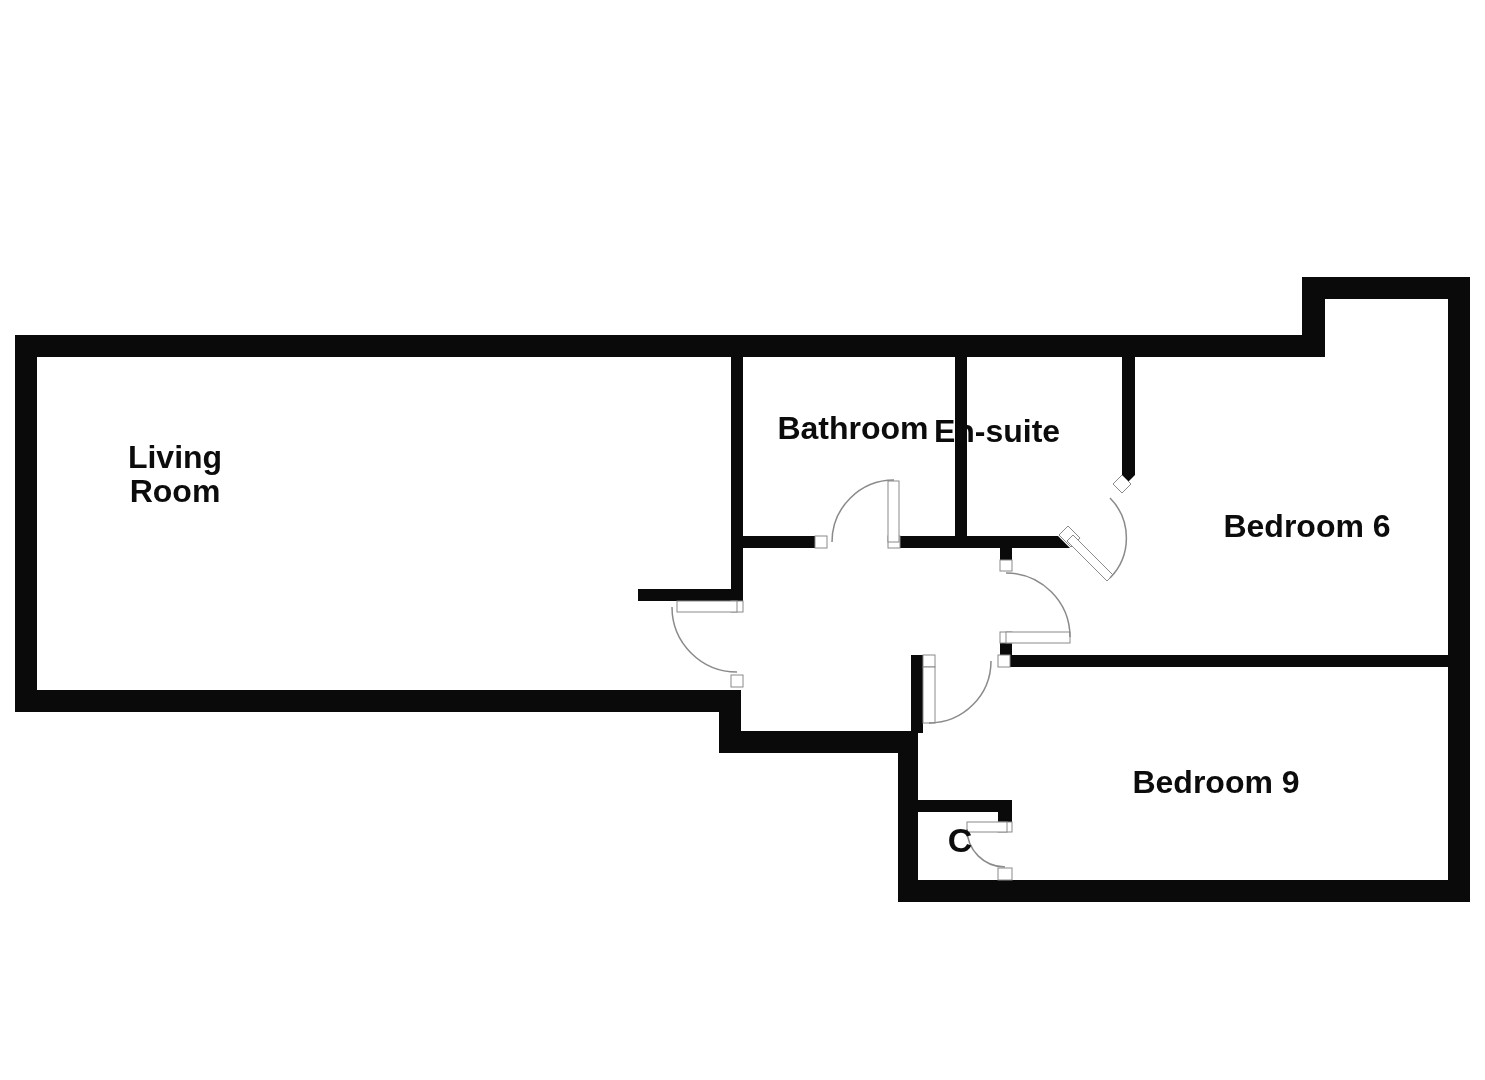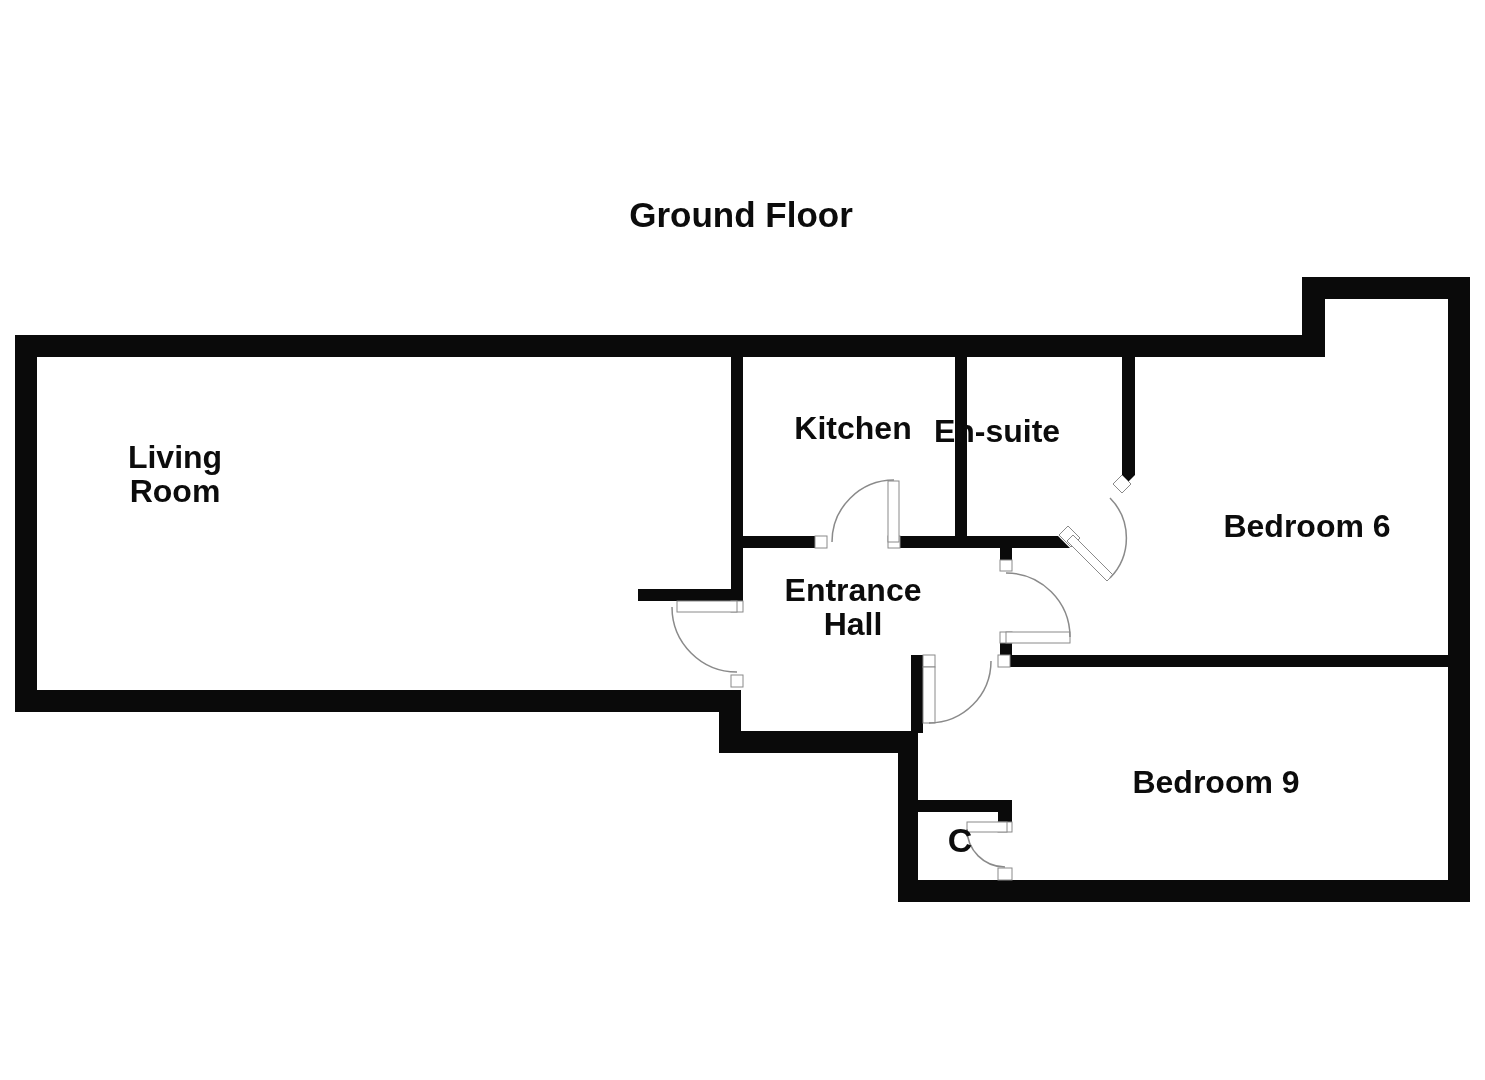--- a/index.html
+++ b/index.html
@@ -107,32 +107,29 @@
     <g>
       <rect class="leaf" x="967" y="822" width="40" height="10"></rect>
       <path class="arc" d="M 967,829 A 38,38 0 0 0 1005,867"></path>
     </g>
     <g>
       <polygon class="leaf" points="1073,535 1113,575 1107,581 1067,541"></polygon>
       <path class="arc" d="M 1110,578 A 57,57 0 0 0 1110,498"></path>
     </g>
   </svg>
 
-  <div class="floor-title" style="left:741px;top:215px">Ground Floor</div>
 
   <div class="room-label" style="left:175px;top:474px">Living
 Room</div>
 
 
-  <div class="room-label" style="left:853px;top:428px">Kitchen</div>
+  <div class="room-label" style="left:853px;top:428px">Bathroom</div>
 
   <div class="room-label" style="left:997px;top:431px">En-suite</div>
 
   <div class="room-label" style="left:1307px;top:526px">Bedroom 6</div>
 
-  <div class="room-label" style="left:853px;top:607px">Entrance
-Hall</div>
 
   <div class="room-label" style="left:1216px;top:782px">Bedroom 9</div>
 
   <div class="room-label" style="left:960px;top:840px;font-size:34px">C</div>
 
 </div>
 
 </body></html>

